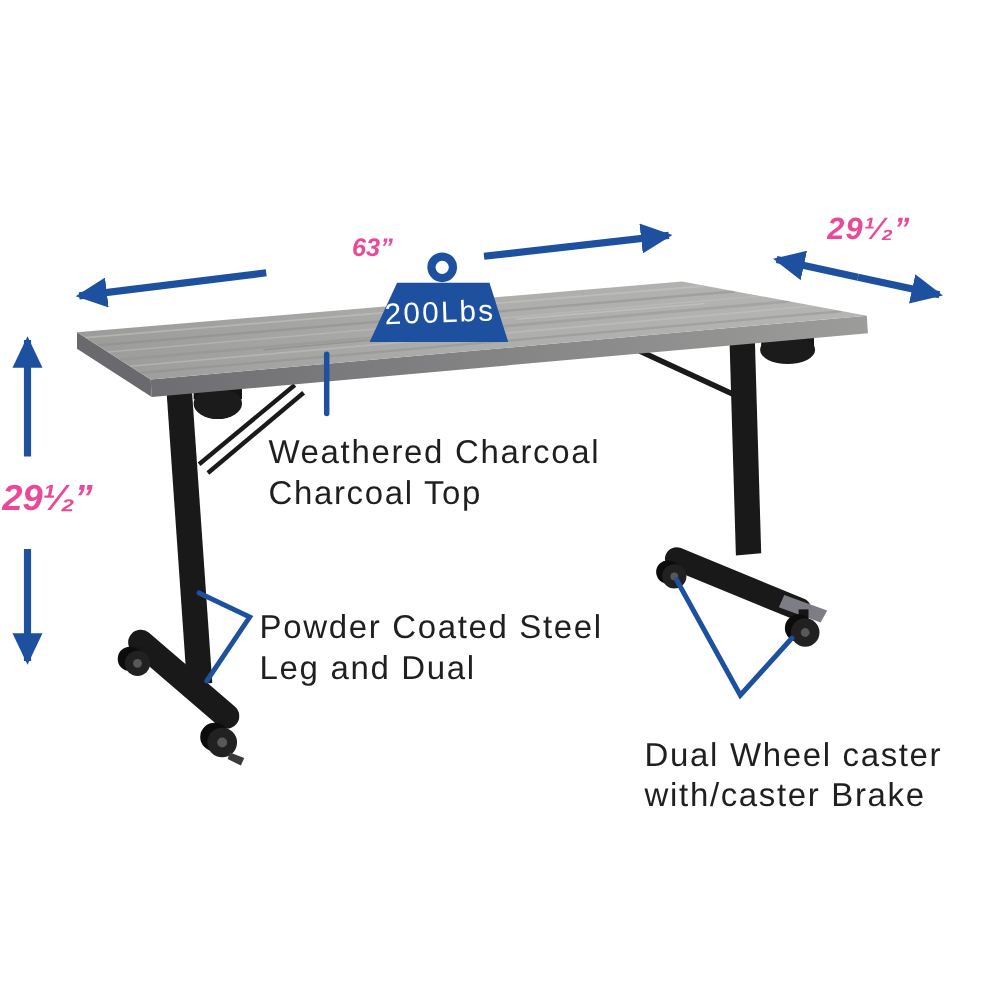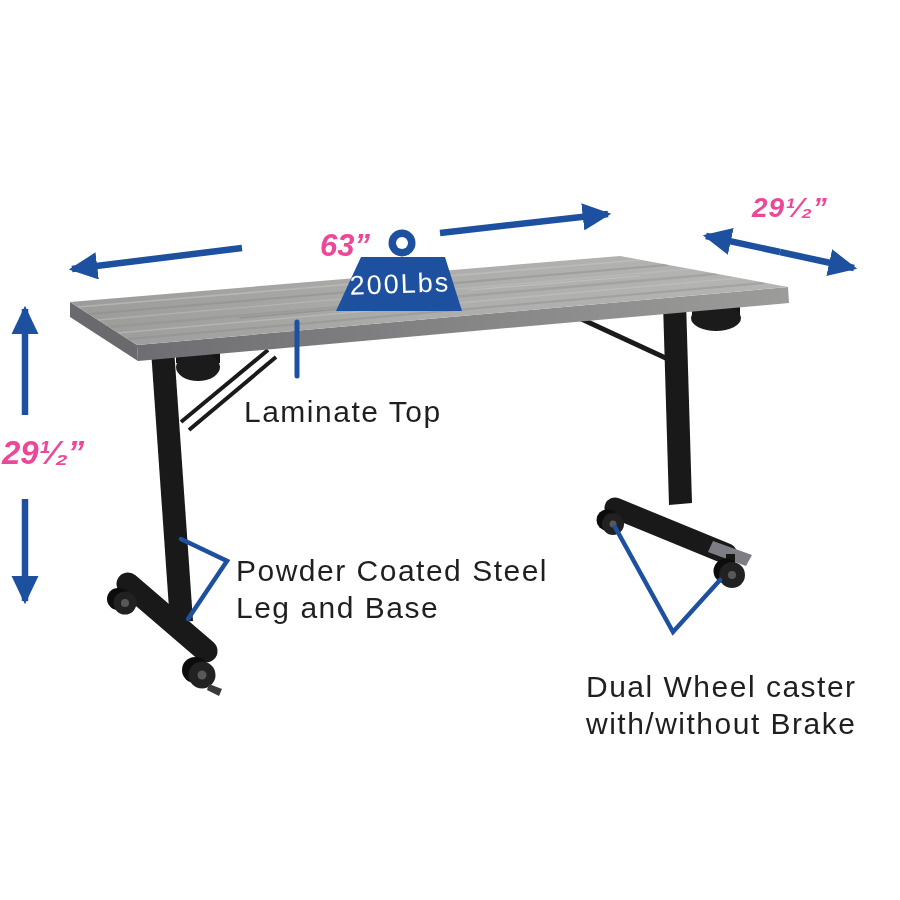--- a/index.html
+++ b/index.html
@@ -1,21 +1,21 @@
 <!DOCTYPE html>
 <html><head>
 <meta charset="utf-8">
 <style>
   html,body{margin:0;padding:0;background:#ffffff;}
   #stage{position:relative;width:900px;height:900px;background:#ffffff;overflow:hidden;
          font-family:"Liberation Sans",sans-serif;}
   #scene{position:absolute;left:0;top:0;}
   .txt{position:absolute;color:#1d1d1d;white-space:nowrap;}
   .dim{font-style:italic;font-weight:600;color:#ec4899;}
-  .dim-width{left:320px;top:228px;font-size:31px;}
+  .dim-width{left:320px;top:212px;font-size:23px;}
   .dim-depth{left:752px;top:192px;font-size:28px;letter-spacing:1px;}
   .dim-height{left:2px;top:434px;font-size:33px;}
   .callout{font-size:30px;font-weight:400;letter-spacing:1.5px;line-height:37px;color:#1f1f1f;}
   .callout-top{left:244px;top:393px;}
   .callout-leg{left:236px;top:552px;}
   .callout-caster{left:586px;top:635px;margin-top:33px;}
   .weight-label{left:348px;top:269px;width:104px;text-align:center;color:#ffffff;
                 font-size:27px;font-weight:500;letter-spacing:2px;transform:rotate(-2deg);}
 </style>
 </head>
@@ -124,26 +124,27 @@
     </g>
   </svg>
 
   <div class="txt dim dim-width">63”</div>
   <div class="txt dim dim-depth">29¹⁄₂”</div>
   <div class="txt dim dim-height">29¹⁄₂”</div>
 
   <div class="txt weight-label">200Lbs</div>
 
   <div class="txt callout callout-top">
-    <div>Laminate Top</div>
+    <div>Weathered Charcoal</div>
+    <div>Charcoal Top</div>
   </div>
 
   <div class="txt callout callout-leg">
     <div>Powder Coated Steel</div>
-    <div>Leg and Base</div>
+    <div>Leg and Dual</div>
   </div>
 
   <div class="txt callout callout-caster">
     <div>Dual Wheel caster</div>
-    <div>with/without Brake</div>
+    <div>with/caster Brake</div>
   </div>
 
 </div>
 
 </body></html>

